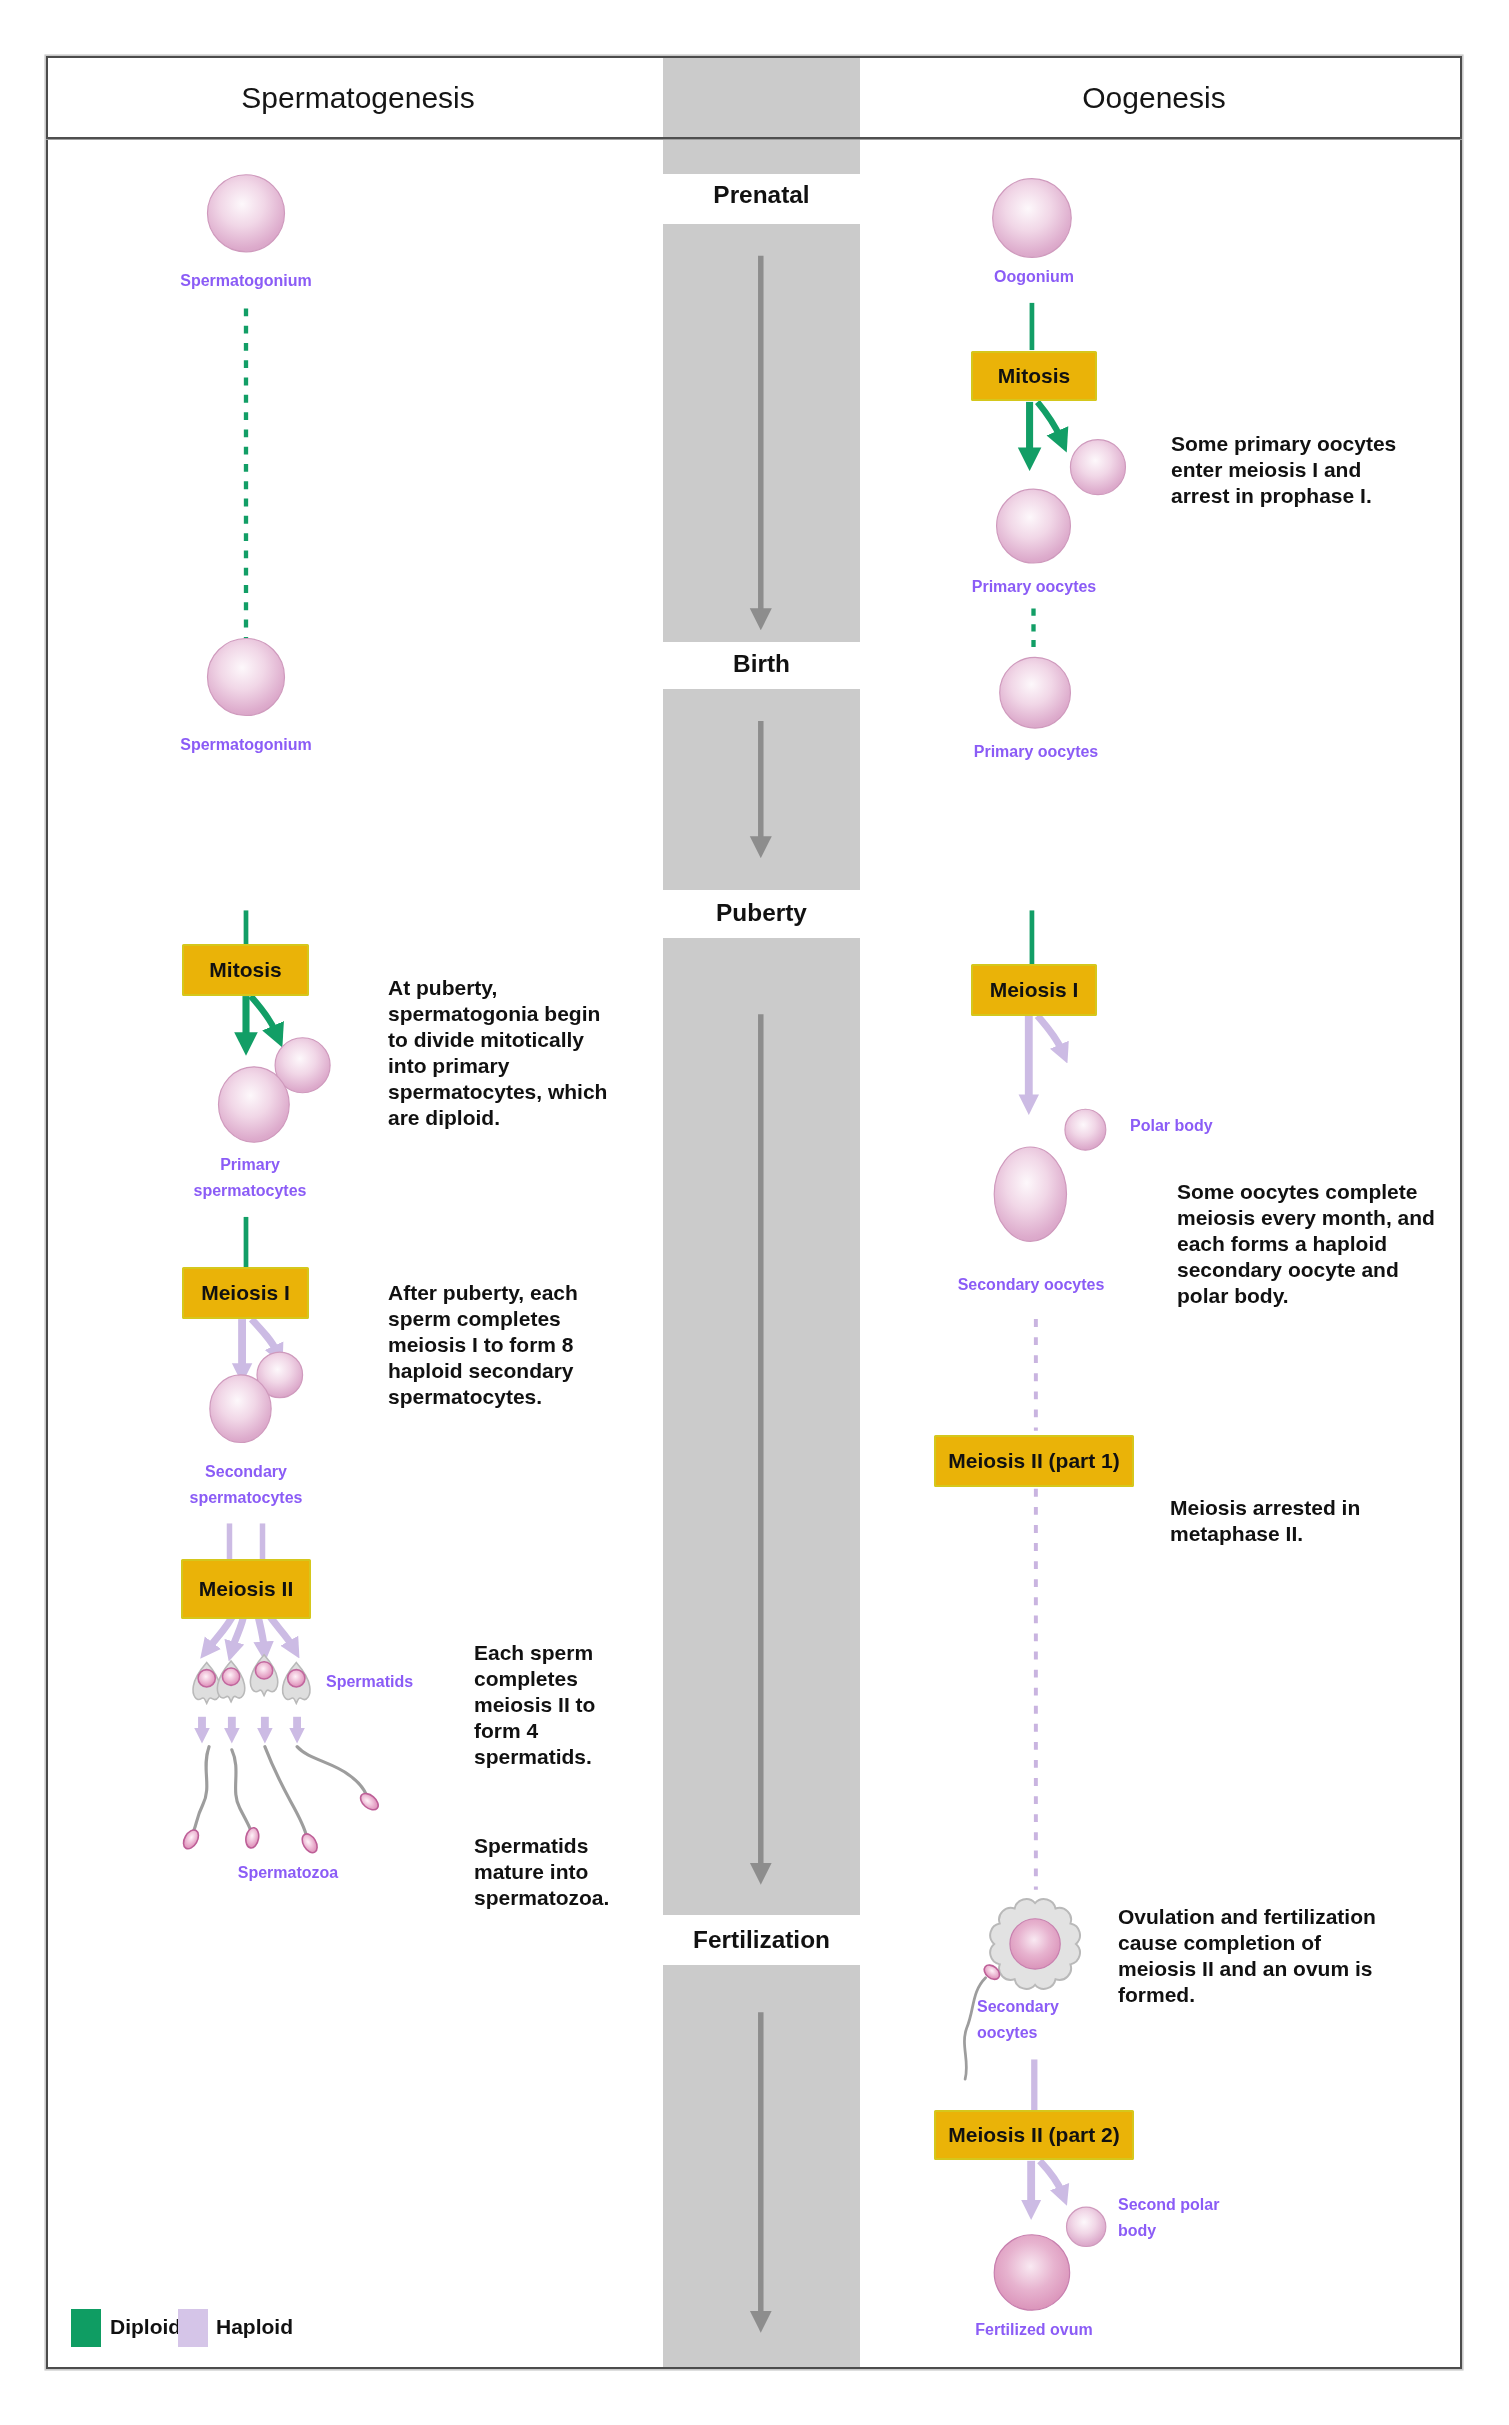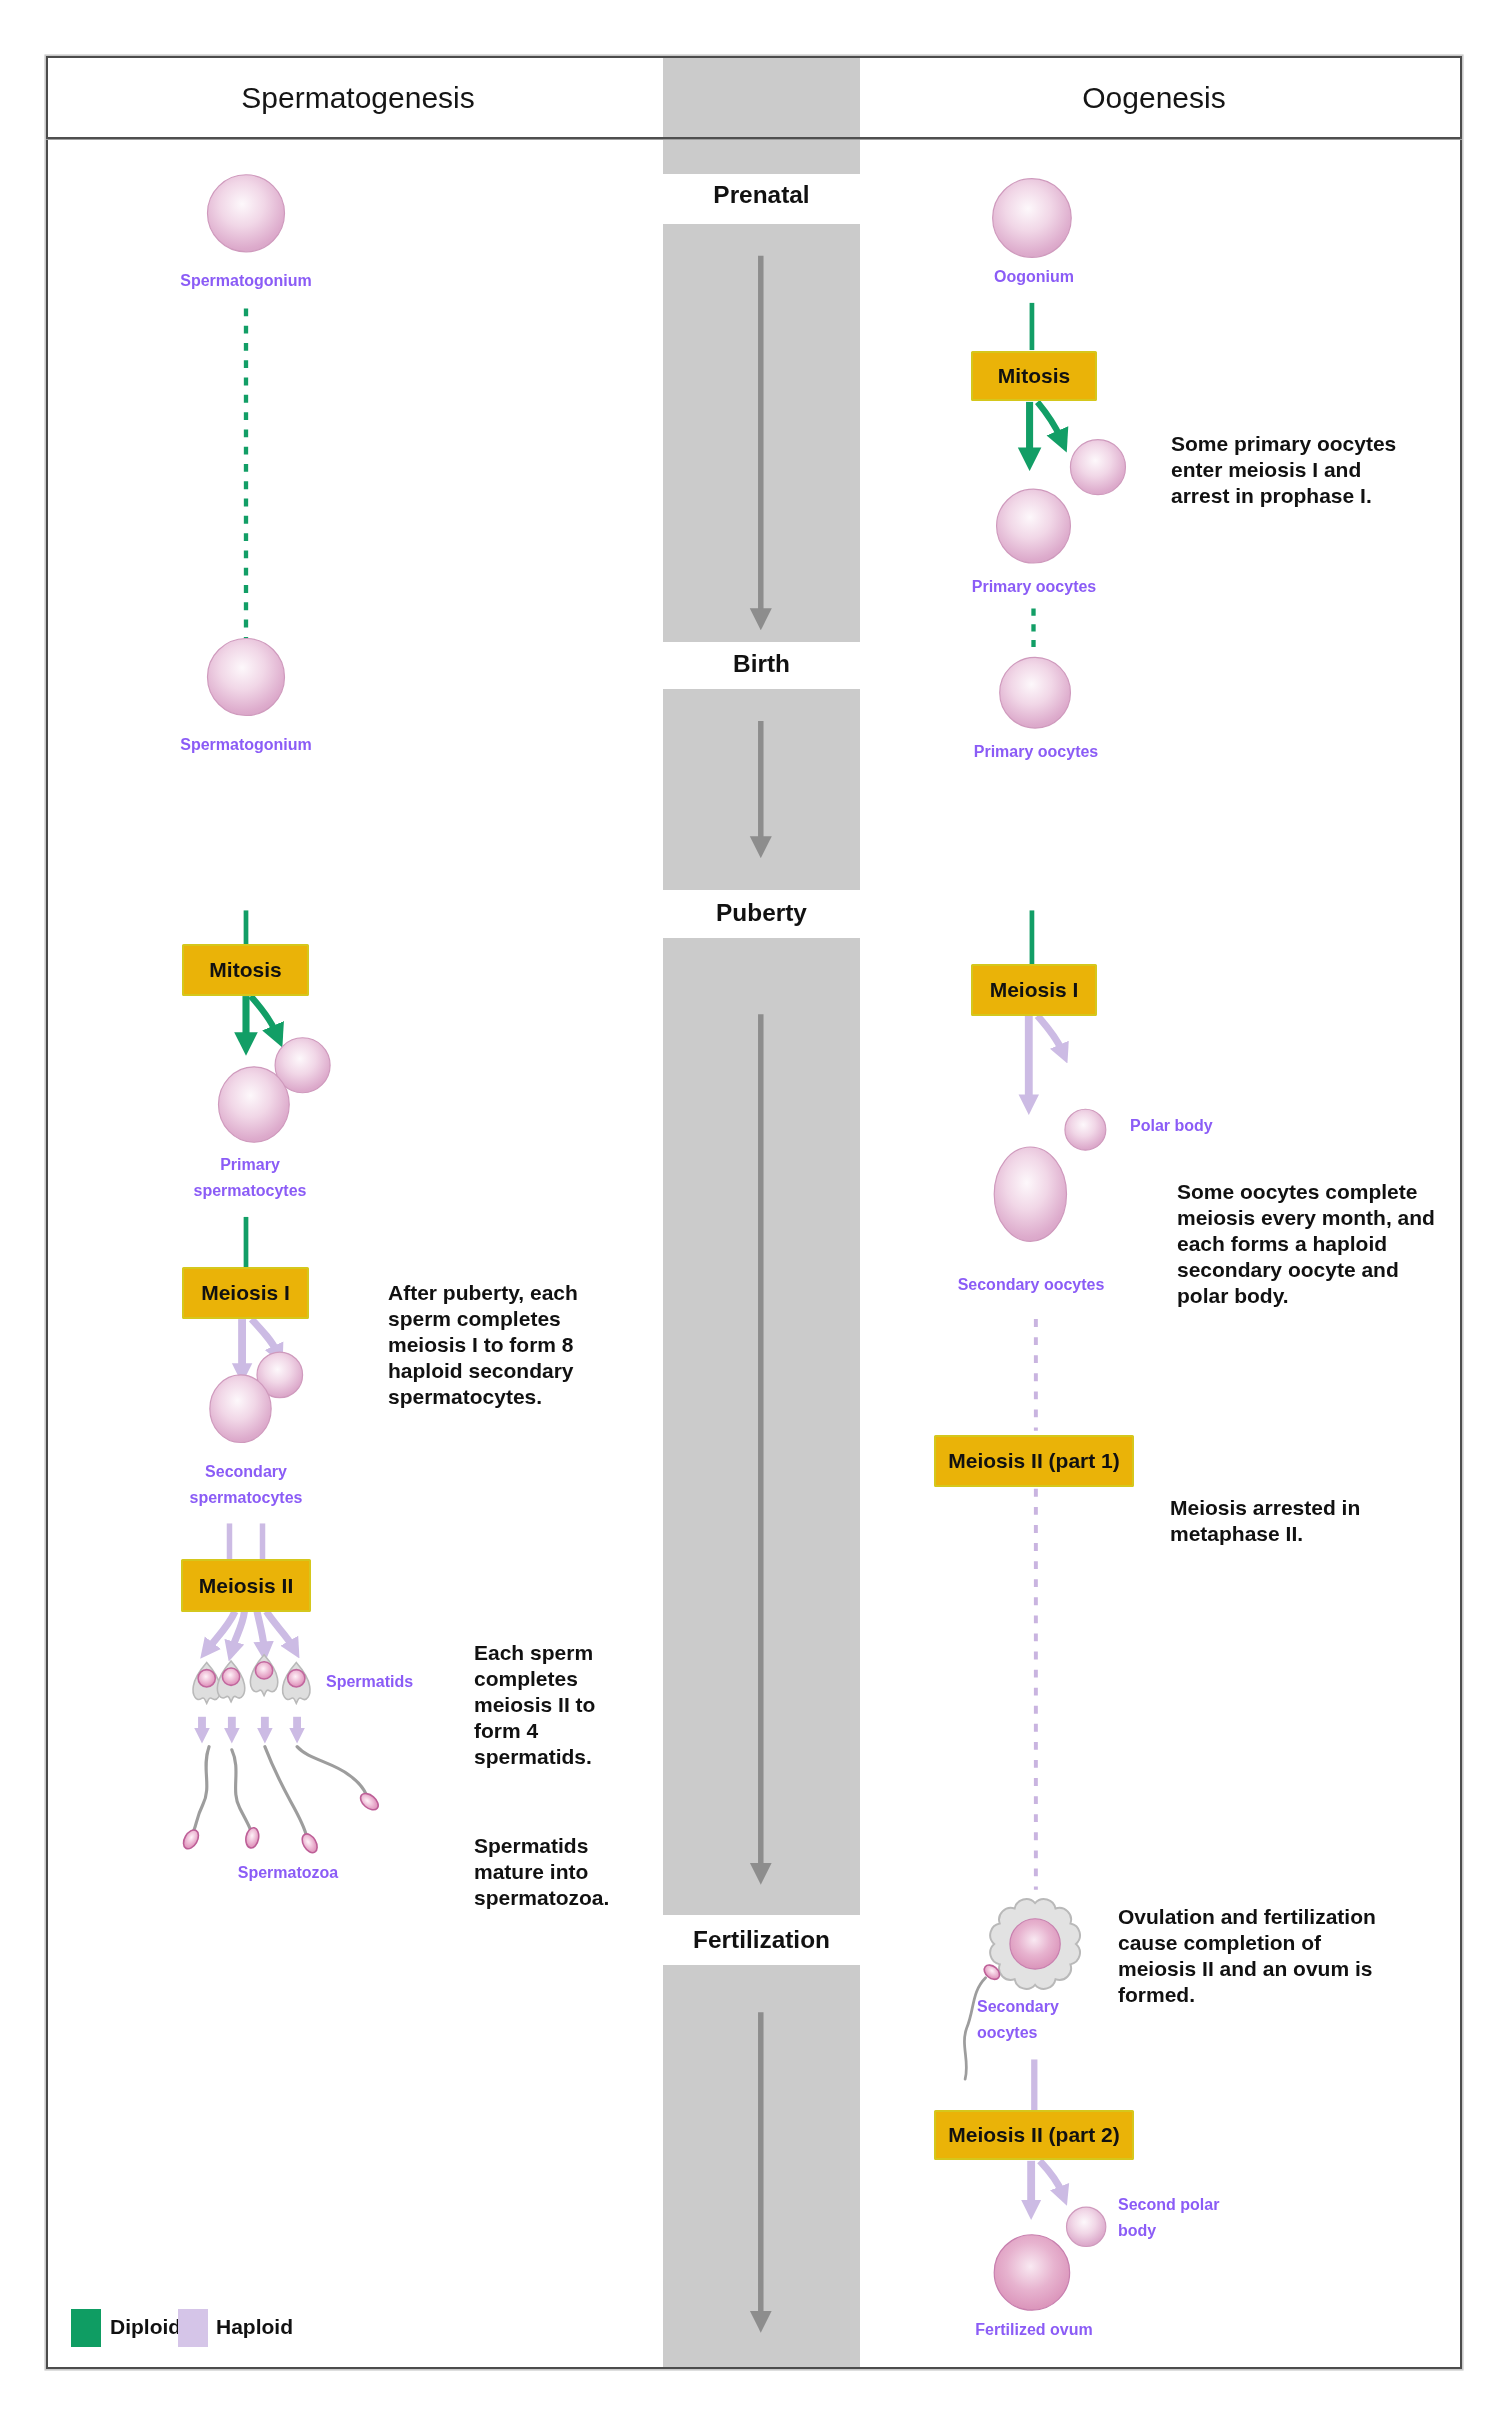--- a/index.html
+++ b/index.html
@@ -166,35 +166,41 @@
   <div class="title" style="left:358px;top:81px;">Spermatogenesis</div>
   <div class="title" style="left:1154px;top:81px;">Oogenesis</div>
 
   <div class="tl-label" style="top:181px;">Prenatal</div>
   <div class="tl-label" style="top:650px;">Birth</div>
   <div class="tl-label" style="top:899px;">Puberty</div>
   <div class="tl-label" style="top:1926px;">Fertilization</div>
 
   <div class="ybox" style="left:182px;top:944px;width:127px;height:52px;">Mitosis</div>
   <div class="ybox" style="left:182px;top:1267px;width:127px;height:52px;">Meiosis I</div>
-  <div class="ybox" style="left:181px;top:1559px;width:130px;height:53px;text-align:right;">Meiosis II</div>
+  <div class="ybox" style="left:181px;top:1559px;width:130px;height:60px;text-align:right;">Meiosis II</div>
   <div class="ybox" style="left:971px;top:351px;width:126px;height:50px;">Mitosis</div>
   <div class="ybox" style="left:971px;top:964px;width:126px;height:52px;">Meiosis I</div>
   <div class="ybox" style="left:934px;top:1435px;width:200px;height:52px;">Meiosis II (part 1)</div>
   <div class="ybox" style="left:934px;top:2110px;width:200px;height:50px;">Meiosis II (part 2)</div>
 
   <div class="cell-label" style="left:246px;top:268px;">Spermatogonium</div>
   <div class="cell-label" style="left:246px;top:732px;">Spermatogonium</div>
   <div class="cell-label" style="left:250px;top:1152px;">Primary
 spermatocytes</div>
   <div class="cell-label" style="left:246px;top:1459px;">Secondary
 spermatocytes</div>
   <div class="cell-label left-al" style="left:326px;top:1669px;">Spermatids</div>
   <div class="cell-label" style="left:288px;top:1860px;">Spermatozoa</div>
 
+  <div class="note" style="left:388px;top:975px;">At puberty,
+spermatogonia begin
+to divide mitotically
+into primary
+spermatocytes, which
+are diploid.</div>
   <div class="note" style="left:388px;top:1280px;">After puberty, each
 sperm completes
 meiosis I to form 8
 haploid secondary
 spermatocytes.</div>
   <div class="note" style="left:474px;top:1640px;">Each sperm
 completes
 meiosis II to
 form 4
 spermatids.</div>

